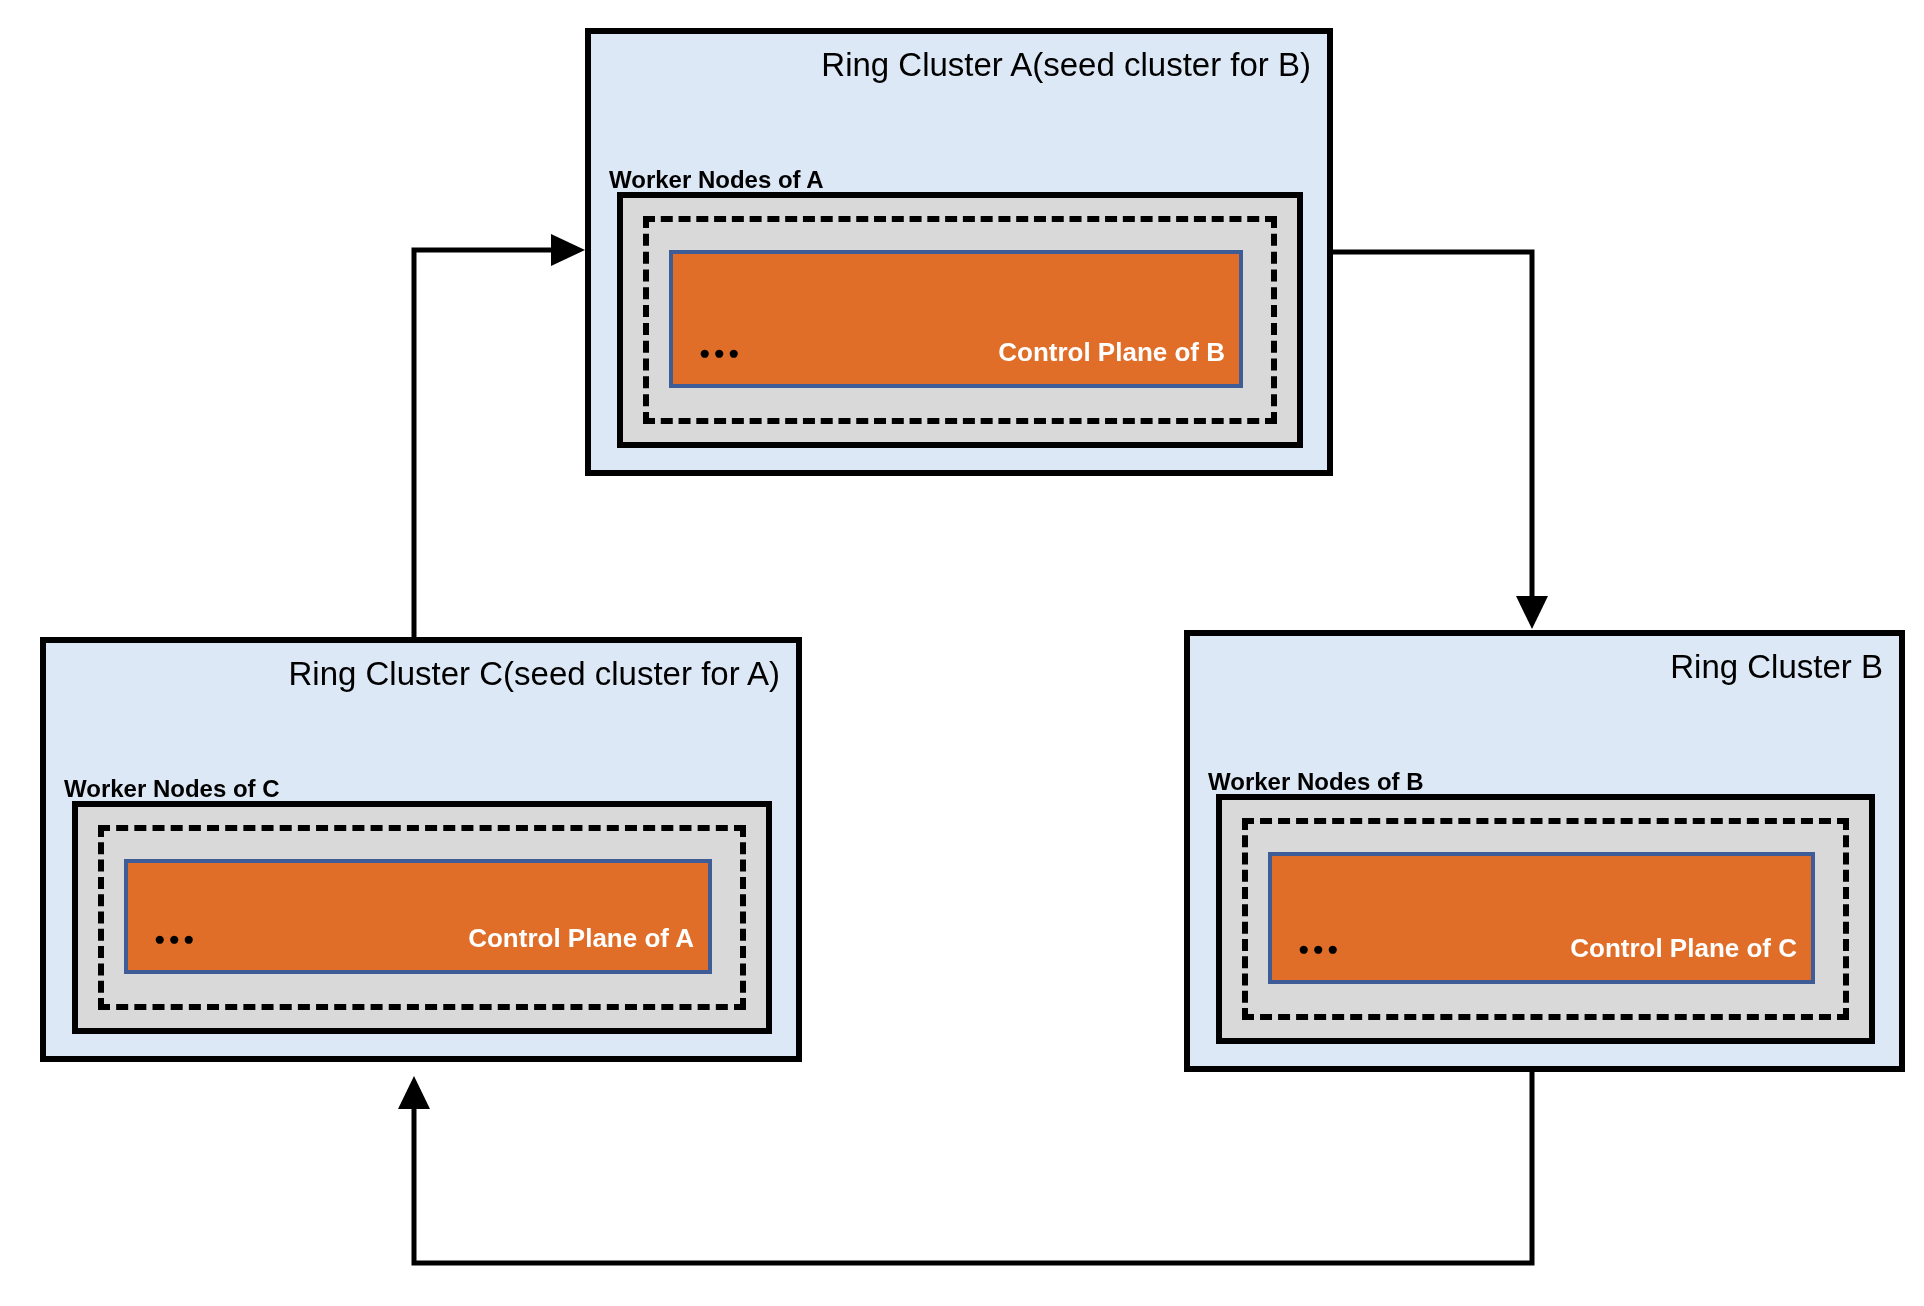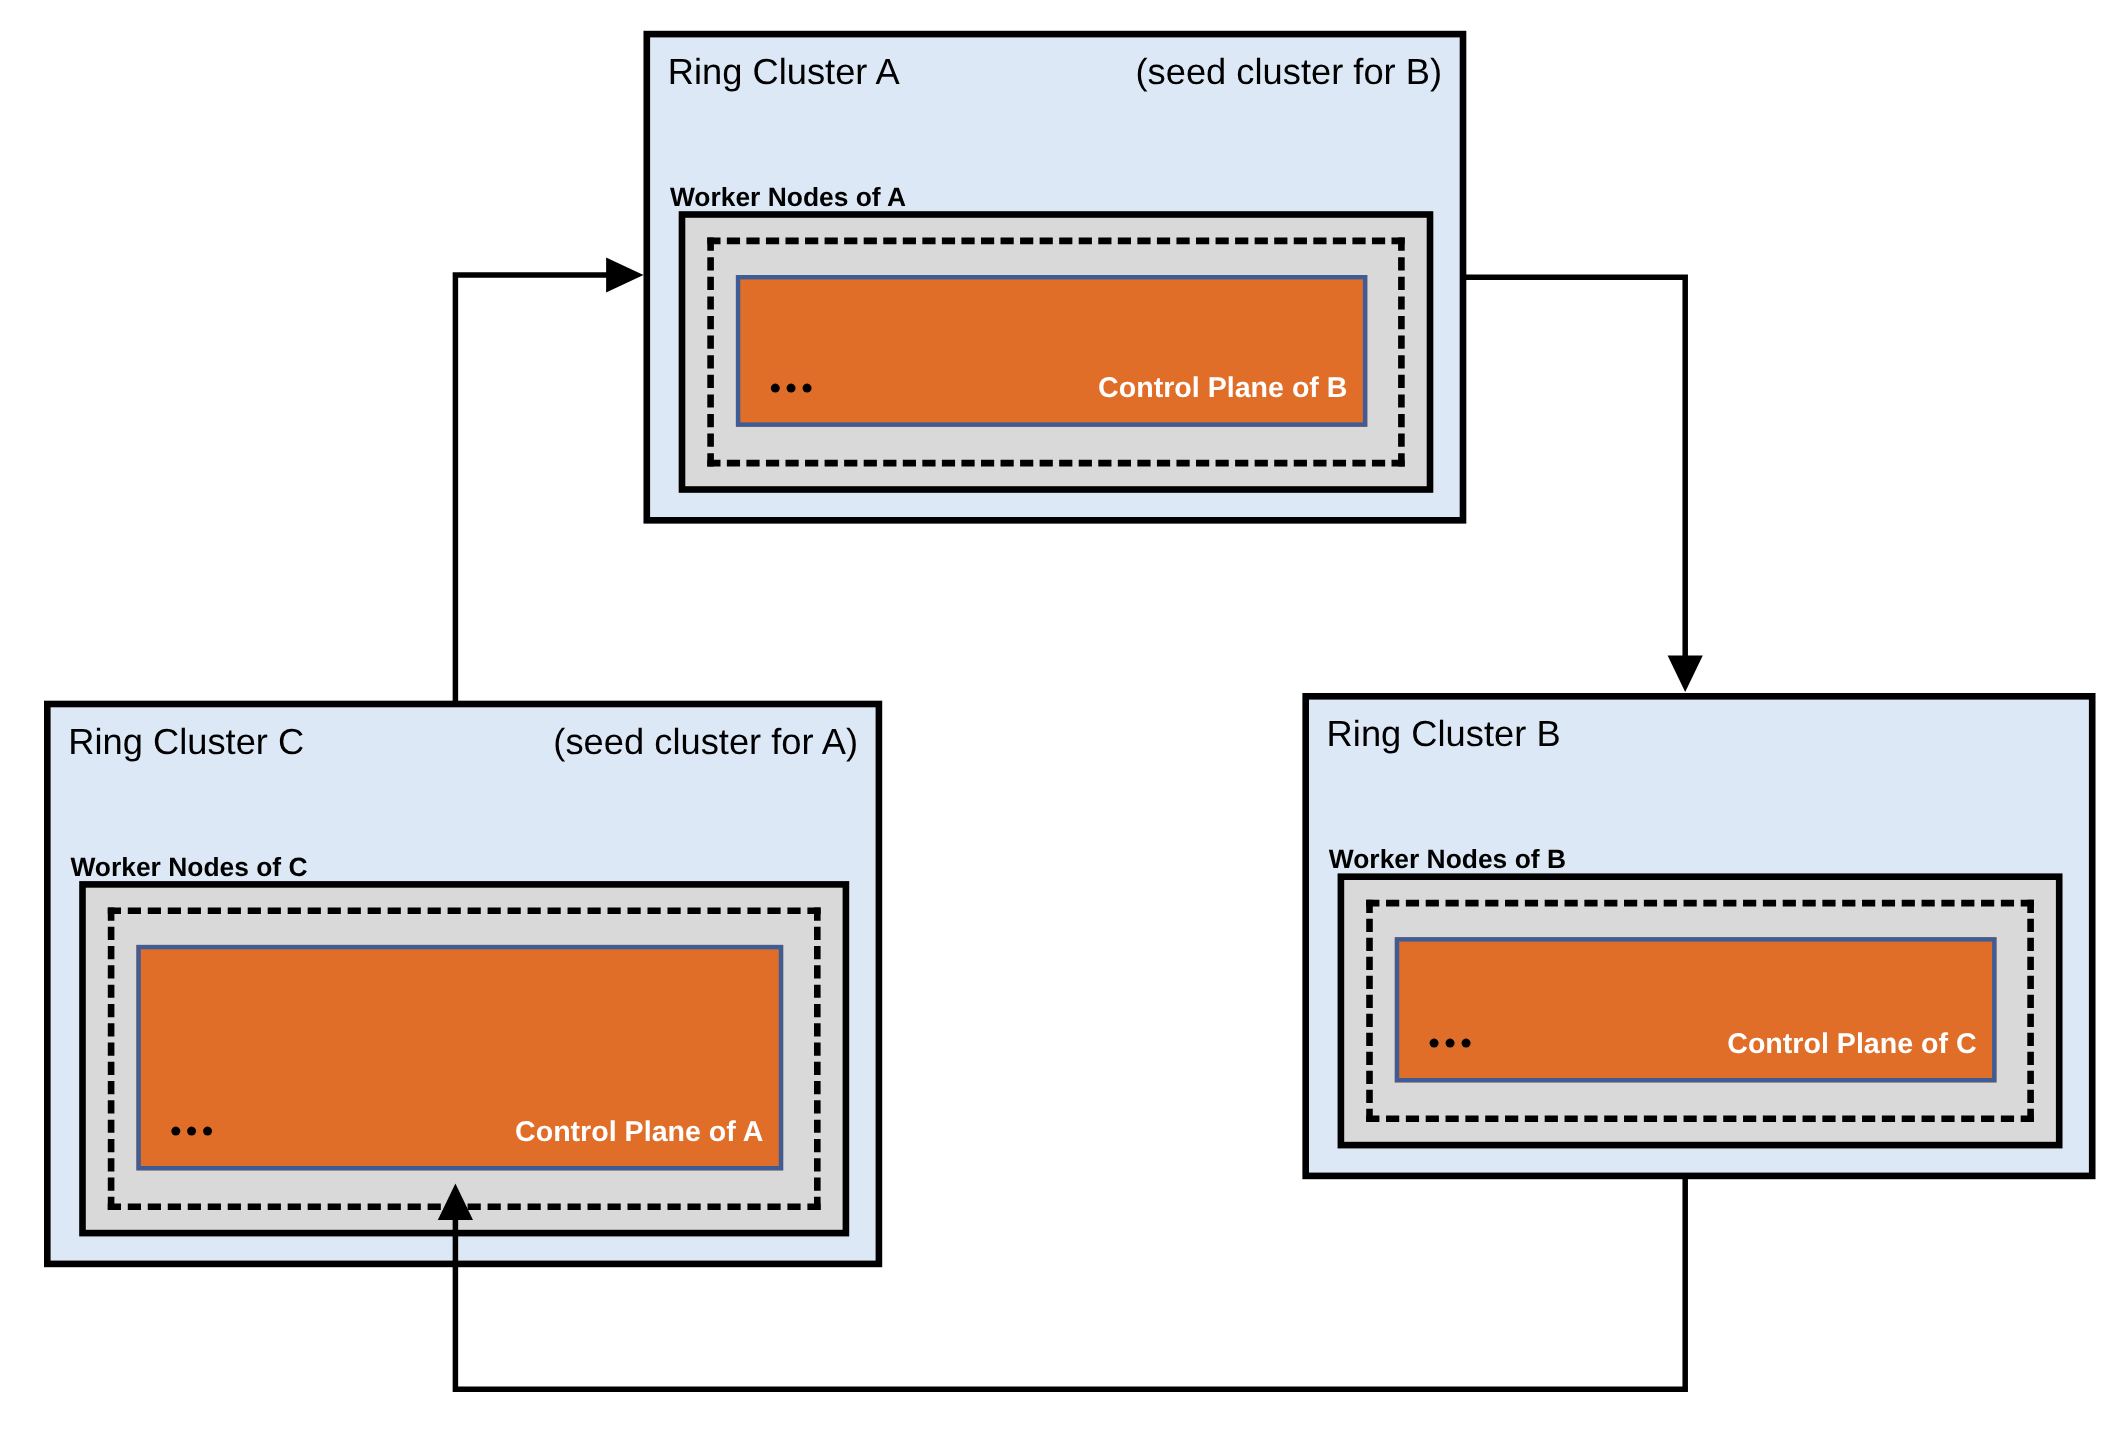--- a/index.html
+++ b/index.html
@@ -18,27 +18,27 @@
     height: 1306px;
     background: #ffffff;
     overflow: hidden;
   }
   .cluster {
     position: absolute;
     background: var(--cluster-fill);
     border: 6px solid var(--border);
   }
   .cluster-a { left: 585px; top: 28px;  width: 748px; height: 448px; }
-  .cluster-c { left: 40px;  top: 637px; width: 762px; height: 515px; }
+  .cluster-c { left: 40px;  top: 637px; width: 762px; height: 425px; }
   .cluster-b { left: 1184px;top: 630px; width: 721px; height: 442px; }
   .cluster-title {
     position: absolute;
     top: 10px; left: 16px; right: 16px;
     display: flex;
-    justify-content: space-between;
+    justify-content: flex-end;
     align-items: baseline;
     font-size: 33px;
     line-height: 1.25;
     color: #000;
     white-space: nowrap;
   }
   .worker-label {
     position: absolute;
     top: 112px; left: 18px;
     font-size: 24px;

